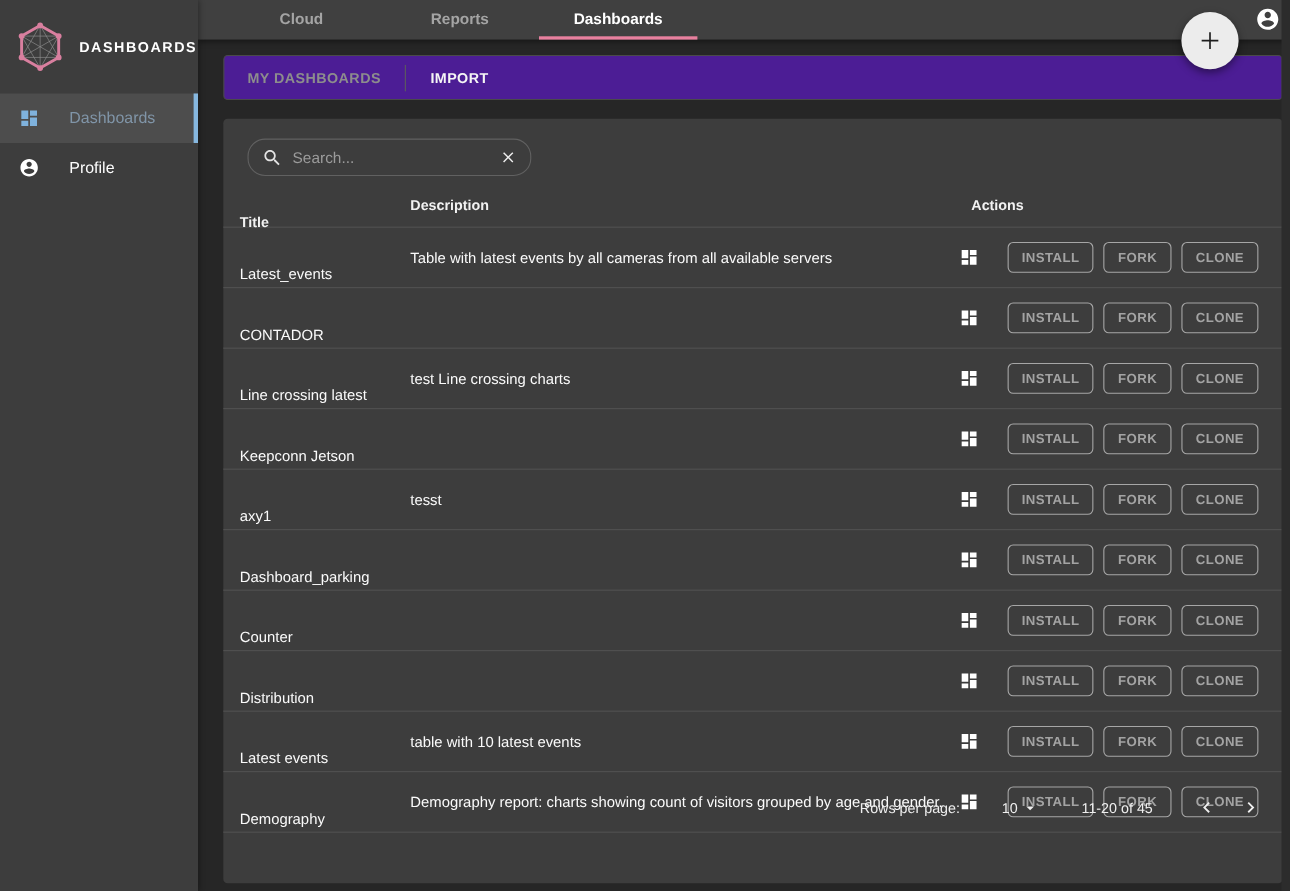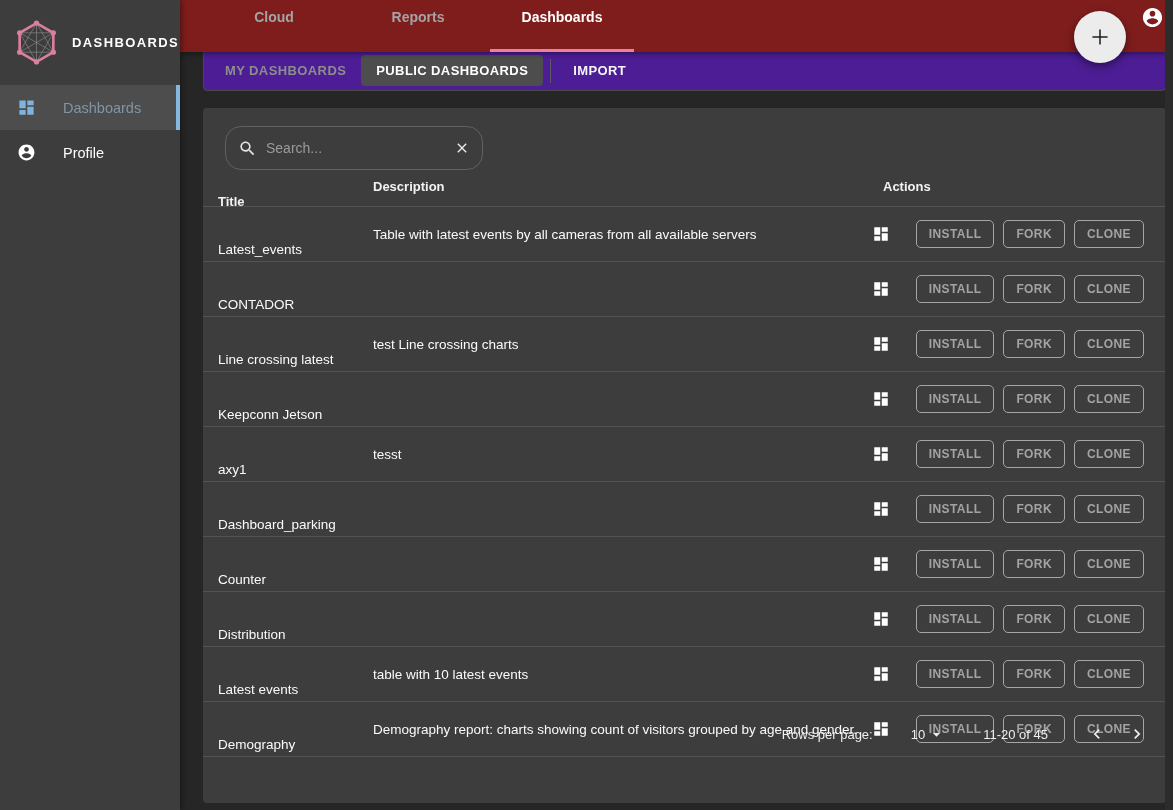--- a/index.html
+++ b/index.html
@@ -22,22 +22,22 @@
     font-size:14.5px; color:#fdfdfd; cursor:pointer;
   }
   .nav-item.active { background:#4d4d4d; border-right:4px solid #86b7df; color:#8095a8; }
   .nav-icon { width:19px; height:19px; flex:0 0 19px; }
 
   
   .scroll-track { position:absolute; right:0; top:0; width:8px; height:810px; background:#2c2c2c; z-index:6; }
 
   
   .topbar {
-    position:absolute; left:180px; top:0; width:993px; height:52px;
-    background:#7f1d1d; box-shadow:0 2px 5px rgba(0,0,0,.4); z-index:2;
+    position:absolute; left:180px; top:0; width:993px; height:36px;
+    background:#404040; box-shadow:0 2px 5px rgba(0,0,0,.4); z-index:2;
     display:flex; padding-left:22px;
   }
   .tab {
     width:144px; text-align:center; line-height:34px; font-size:14px; font-weight:bold;
     color:#a4a4a4; position:relative; cursor:pointer;
   }
   .tab.active { color:#ffffff; }
   .tab.active::after { content:""; position:absolute; left:0; right:0; bottom:0; height:3px; background:#e8809f; }
 
   .avatar-btn { position:absolute; left:1141px; top:6px; width:23px; height:23px; z-index:7; cursor:pointer; }
@@ -61,21 +61,21 @@
   .toolbar-item.active { background:#4d4d4d; border-radius:4px; color:#ffffff; }
   .toolbar-item.plain { color:#f5f5f5; }
   .toolbar-divider { width:1px; height:24px; background:#5c5c5c; margin:0 7px; }
 
   
   .card {
     position:absolute; left:203px; top:108px; width:963px; height:695px;
     background:#3d3d3d; border-radius:4px; z-index:1;
   }
   .search-box {
-    position:absolute; left:22px; top:18px; width:258px; height:44px;
+    position:absolute; left:22px; top:18px; width:258px; height:34px;
     border:1px solid #616161; border-radius:16px;
     display:flex; align-items:center; padding:0 12px; gap:9px; background:transparent;
   }
   .search-box input {
     flex:1; background:transparent; border:none; outline:none;
     font-family:"Liberation Sans", sans-serif; font-size:14px; color:#e8e8e8; min-width:0;
   }
   .search-box input::placeholder { color:#9b9b9b; }
   .icon-btn { cursor:pointer; display:flex; }
 
@@ -176,21 +176,20 @@
 <div class="fab">
   <span>
     <svg viewBox="0 0 24 24" width="26" height="26" fill="#1e1e1e">
       <path d="M19 12.7h-6.3V19h-1.4v-6.3H5v-1.4h6.3V5h1.4v6.3H19z"></path>
     </svg>
   </span>
 </div>
 
 <div class="toolbar">
   <div class="toolbar-item">MY DASHBOARDS</div>
-  <div class="toolbar-item active">PUBLIC DASHBOARDS</div>
   <div class="toolbar-divider"></div>
   <div class="toolbar-item plain">IMPORT</div>
 </div>
 
 <div class="card">
 
   <div class="search-box">
     <span class="icon-btn">
       <svg viewBox="0 0 24 24" width="19" height="19" fill="#e3e3e3">
         <path d="M15.5 14h-.79l-.28-.27C15.41 12.59 16 11.11 16 9.5 16 5.91 13.09 3 9.5 3S3 5.91 3 9.5 5.91 16 9.5 16c1.61 0 3.09-.59 4.23-1.57l.27.28v.79l5 4.99L20.49 19l-4.99-5zm-6 0C7.01 14 5 11.99 5 9.5S7.01 5 9.5 5 14 7.01 14 9.5 11.99 14 9.5 14z"></path>

